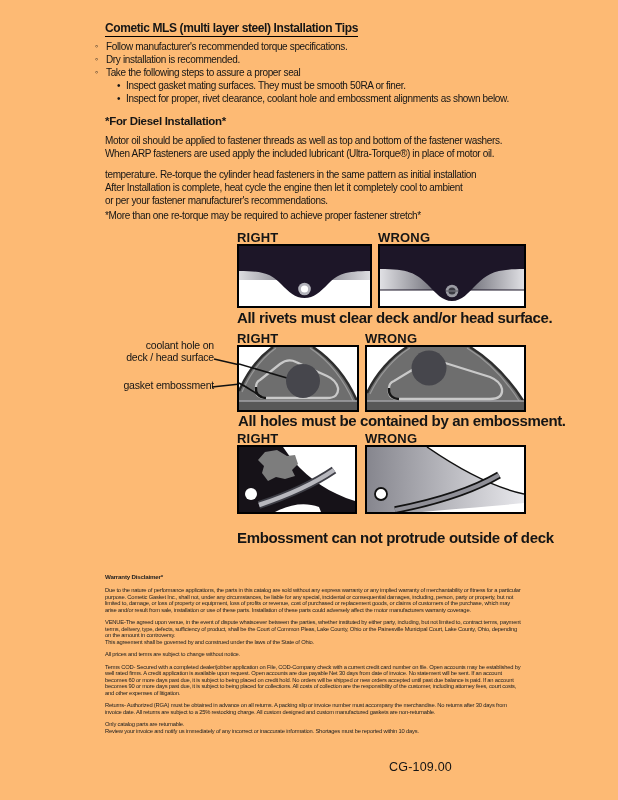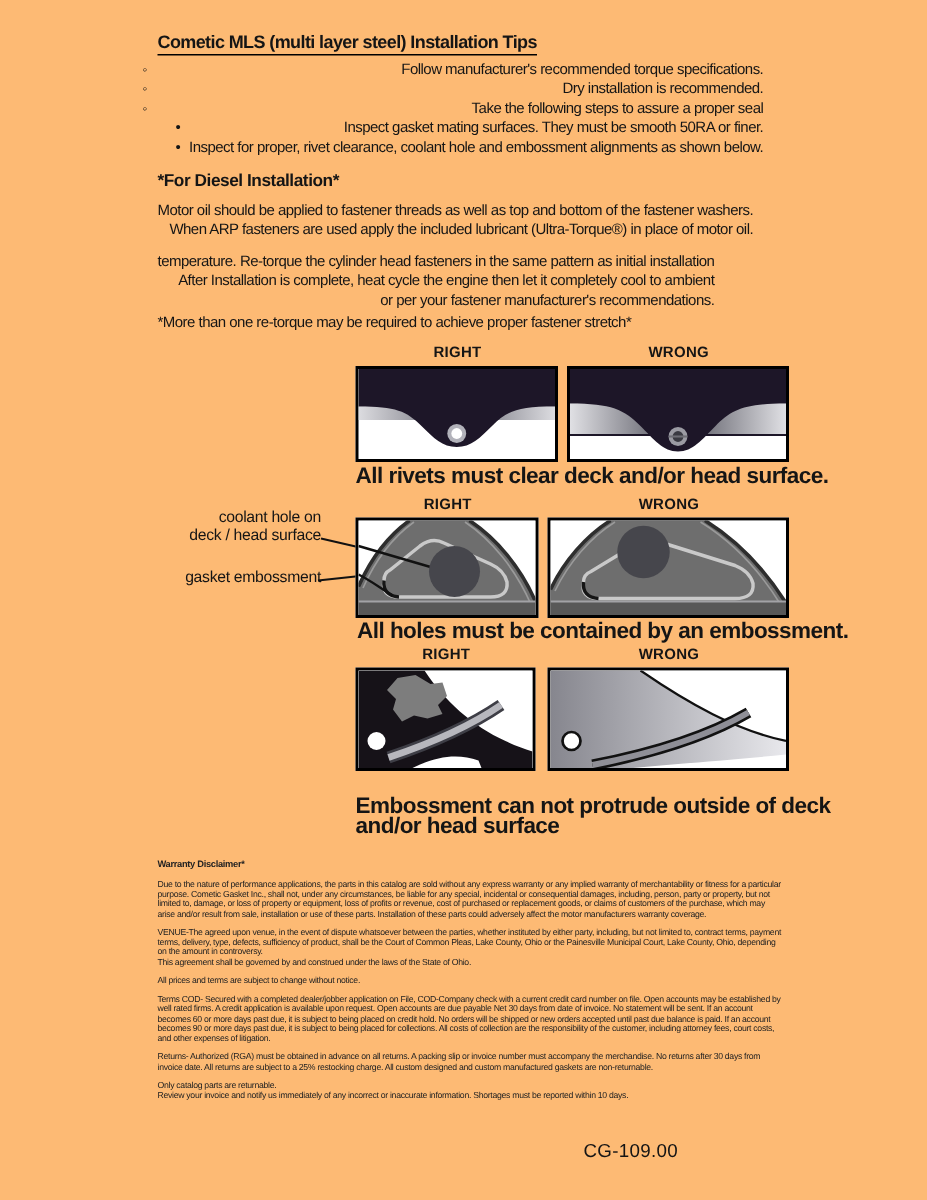--- a/index.html
+++ b/index.html
@@ -1,27 +1,27 @@
 <!DOCTYPE html>
 <html><head>
 <meta charset="utf-8">
 <style>
   html,body{margin:0;padding:0;background:#ffffff;}
   .page{position:relative;width:618px;height:800px;background:#fdba74;overflow:hidden;
         font-family:"Liberation Sans",sans-serif;color:#151515;}
   .abs{position:absolute;}
   .title{font-weight:bold;font-size:12px;letter-spacing:-0.4px;border-bottom:1.6px solid #000;
          padding-bottom:1px;white-space:nowrap;}
-  .line{font-size:10px;letter-spacing:-0.35px;line-height:13px;white-space:nowrap;text-align:right;}
+  .line{font-size:10px;letter-spacing:-0.35px;line-height:13px;white-space:nowrap;}
   .b1{position:relative;padding-left:11px;}
   .b1::before{content:"◦";position:absolute;left:0;top:0;font-size:9px;}
   .b2{position:relative;padding-left:9px;margin-left:22px;}
   .b2::before{content:"•";position:absolute;left:0;top:0;}
   .h2{font-weight:bold;font-size:11.5px;letter-spacing:-0.3px;white-space:nowrap;}
-  .dg-label{font-weight:bold;font-size:10px;letter-spacing:0.2px;text-align:center;}
+  .dg-label{font-weight:bold;font-size:13px;letter-spacing:0.2px;text-align:left;}
   .caption{font-weight:bold;font-size:15px;letter-spacing:-0.35px;line-height:12.5px;white-space:nowrap;}
   .small-label{font-size:10.5px;letter-spacing:-0.2px;line-height:11.5px;text-align:right;white-space:nowrap;}
   .dbox{position:absolute;border:2.5px solid #000;background:#fff;}
   .dbox svg{display:block;}
   .disc{font-size:5.8px;letter-spacing:-0.2px;line-height:6.5px;width:416px;color:#222;}
   .disc p{margin:0 0 6px 0;}
   .disc .disc-h{font-weight:bold;font-size:6.2px;margin-bottom:6.5px;}
   .disc .tight{margin-bottom:0;}
   .footer-code{font-size:12.5px;letter-spacing:0.2px;white-space:nowrap;}
 </style>
@@ -174,21 +174,20 @@
       <path d="M60,0 C92,22 124,40 157,47" stroke="#111" stroke-width="1.5" fill="none"></path>
       <path d="M157,56 C118,60 85,62 55,65 L157,65 Z" fill="#ffffff"></path>
       <path d="M132,28 C108,42 74,54 28,63" stroke="#121212" stroke-width="7.5" fill="none"></path>
       <path d="M132,28 C108,42 74,54 28,63" stroke="#8f8f97" stroke-width="4" fill="none"></path>
       <circle cx="14" cy="47" r="6" fill="#ffffff" stroke="#111" stroke-width="1.8"></circle>
     </svg>
   </div>
 
   <div class="abs" style="left:237px;top:532px;">
     <div class="caption">Embossment can not protrude outside of deck</div>
-    <div class="caption">and/or head surface</div>
   </div>
 
   <div class="abs disc" style="left:105px;top:574px;">
     <p class="disc-h">Warranty Disclaimer*</p>
     <p>Due to the nature of performance applications, the parts in this catalog are sold without any express warranty or any implied warranty of merchantability or fitness for a particular purpose.  Cometic Gasket Inc., shall not, under any circumstances, be liable for any special, incidental or consequential damages, including, person, party or property, but not limited to, damage, or loss of property or equipment, loss of profits or revenue, cost of purchased or replacement goods, or claims of customers of the purchase, which may arise and/or result from sale, installation or use of these parts.  Installation of these parts could adversely affect the motor manufacturers warranty coverage.</p>
     <p class="tight">VENUE-The agreed upon venue, in the event of dispute whatsoever between the parties, whether instituted by either party, including, but not limited to, contract terms, payment terms, delivery, type, defects, sufficiency of product, shall be the Court of Common Pleas, Lake County, Ohio or the Painesville Municipal Court, Lake County, Ohio, depending on the amount in controversy.</p>
     <p>This agreement shall be governed by and construed under the laws of the State of Ohio.</p>
     <p>All prices and terms are subject to change without notice.</p>
     <p>Terms COD- Secured with a completed dealer/jobber application on File, COD-Company check with a current credit card number on file.  Open accounts may be established by well rated firms.  A credit application is available upon request.  Open accounts are due payable Net 30 days from date of invoice.  No statement will be sent.  If an account becomes 60 or more days past due, it is subject to being placed on credit hold.  No orders will be shipped or new orders accepted until past due balance is paid.  If an account becomes 90 or more days past due, it is subject to being placed for collections.  All costs of collection are the responsibility of the customer, including attorney fees, court costs, and other expenses of litigation.</p>
     <p>Returns- Authorized (RGA) must be obtained in advance on all returns.  A packing slip or invoice number must accompany the merchandise.  No returns after 30 days from invoice date.  All returns are subject to a 25% restocking charge.  All custom designed and custom manufactured gaskets are non-returnable.</p>

